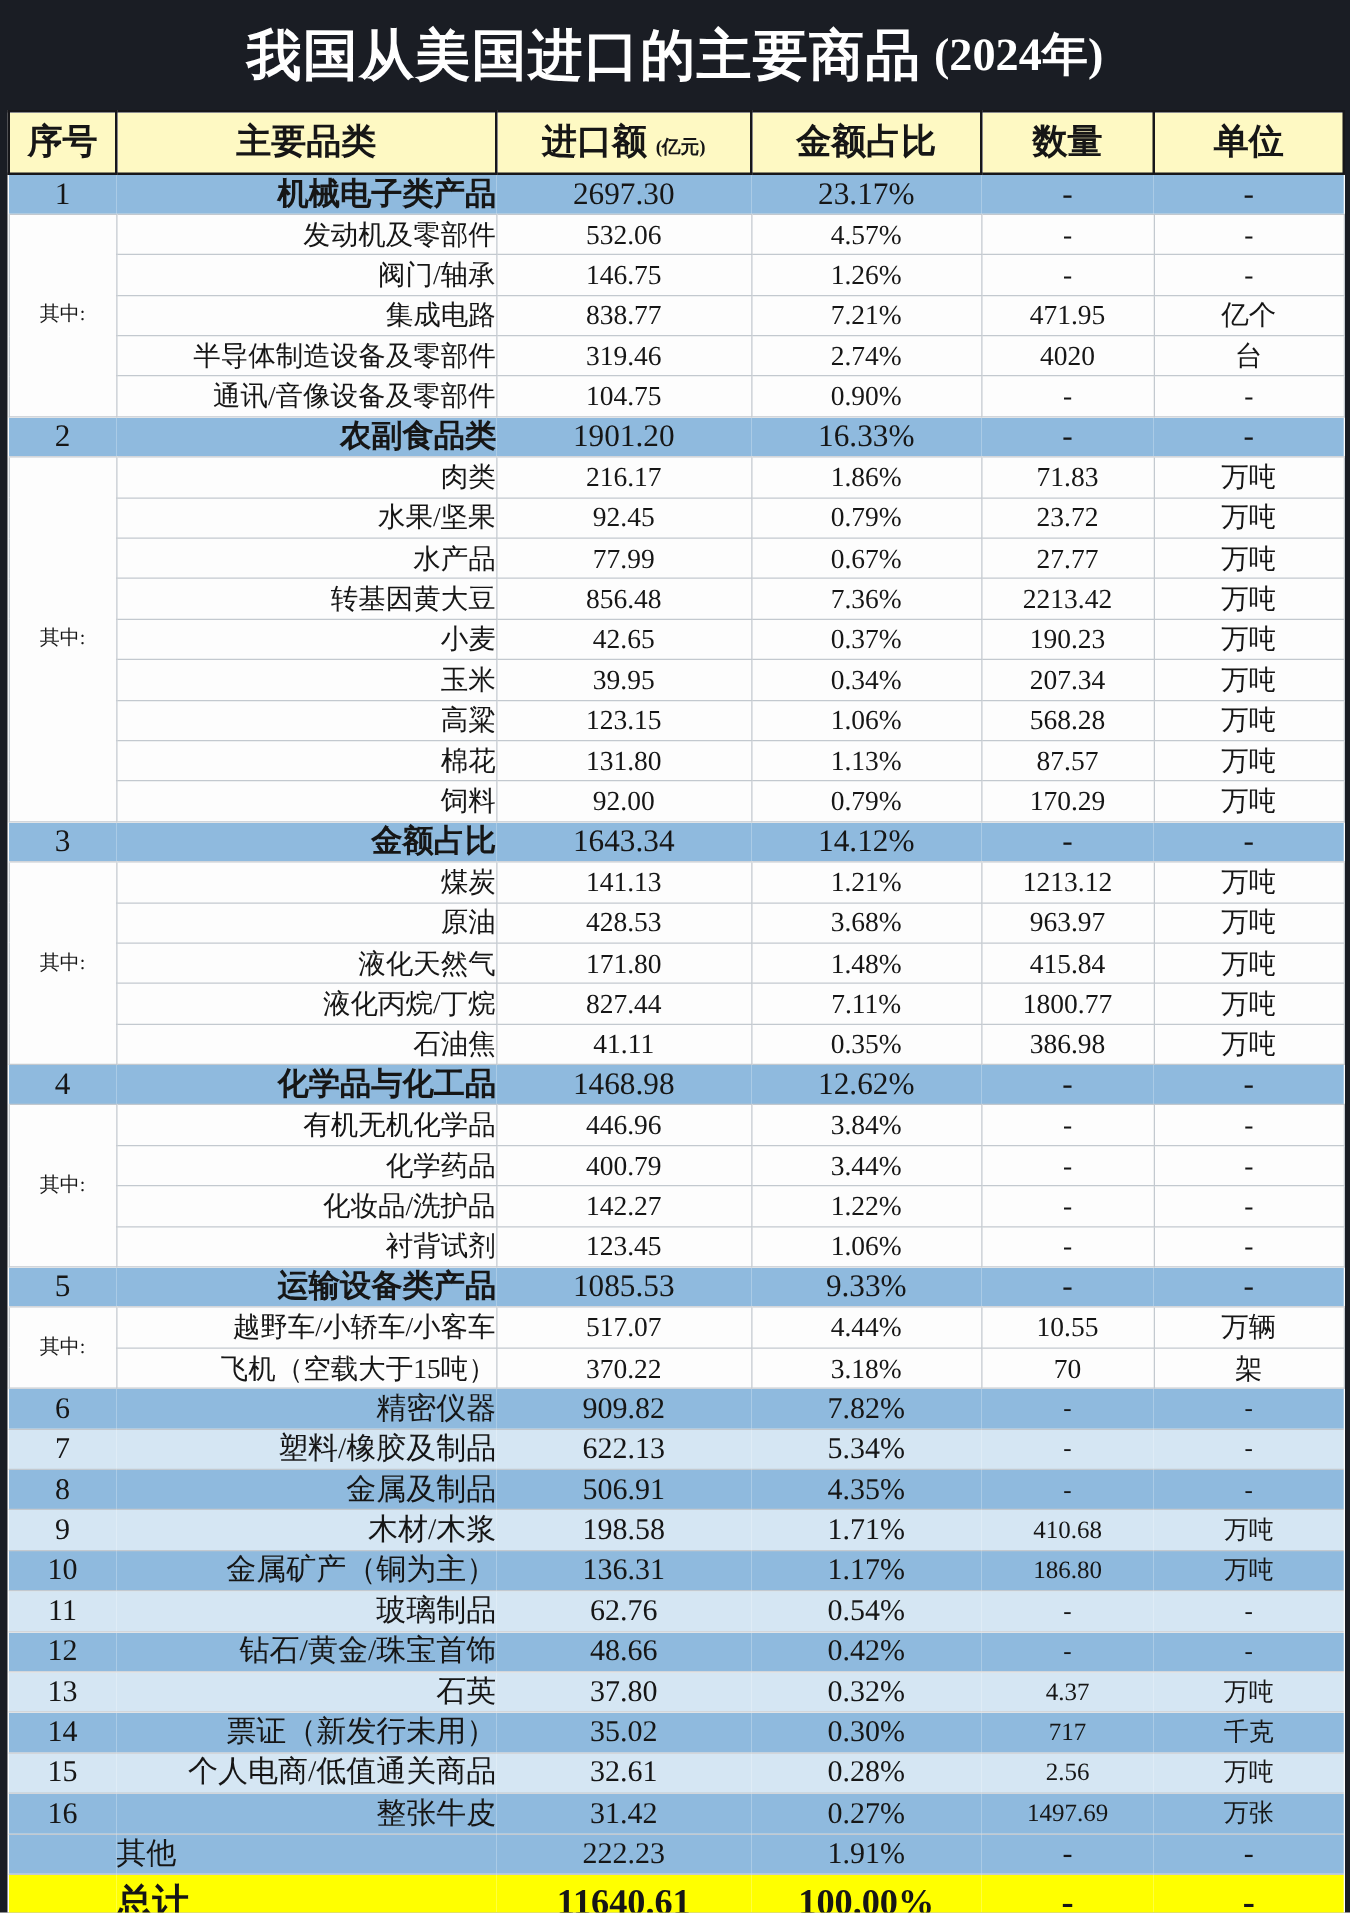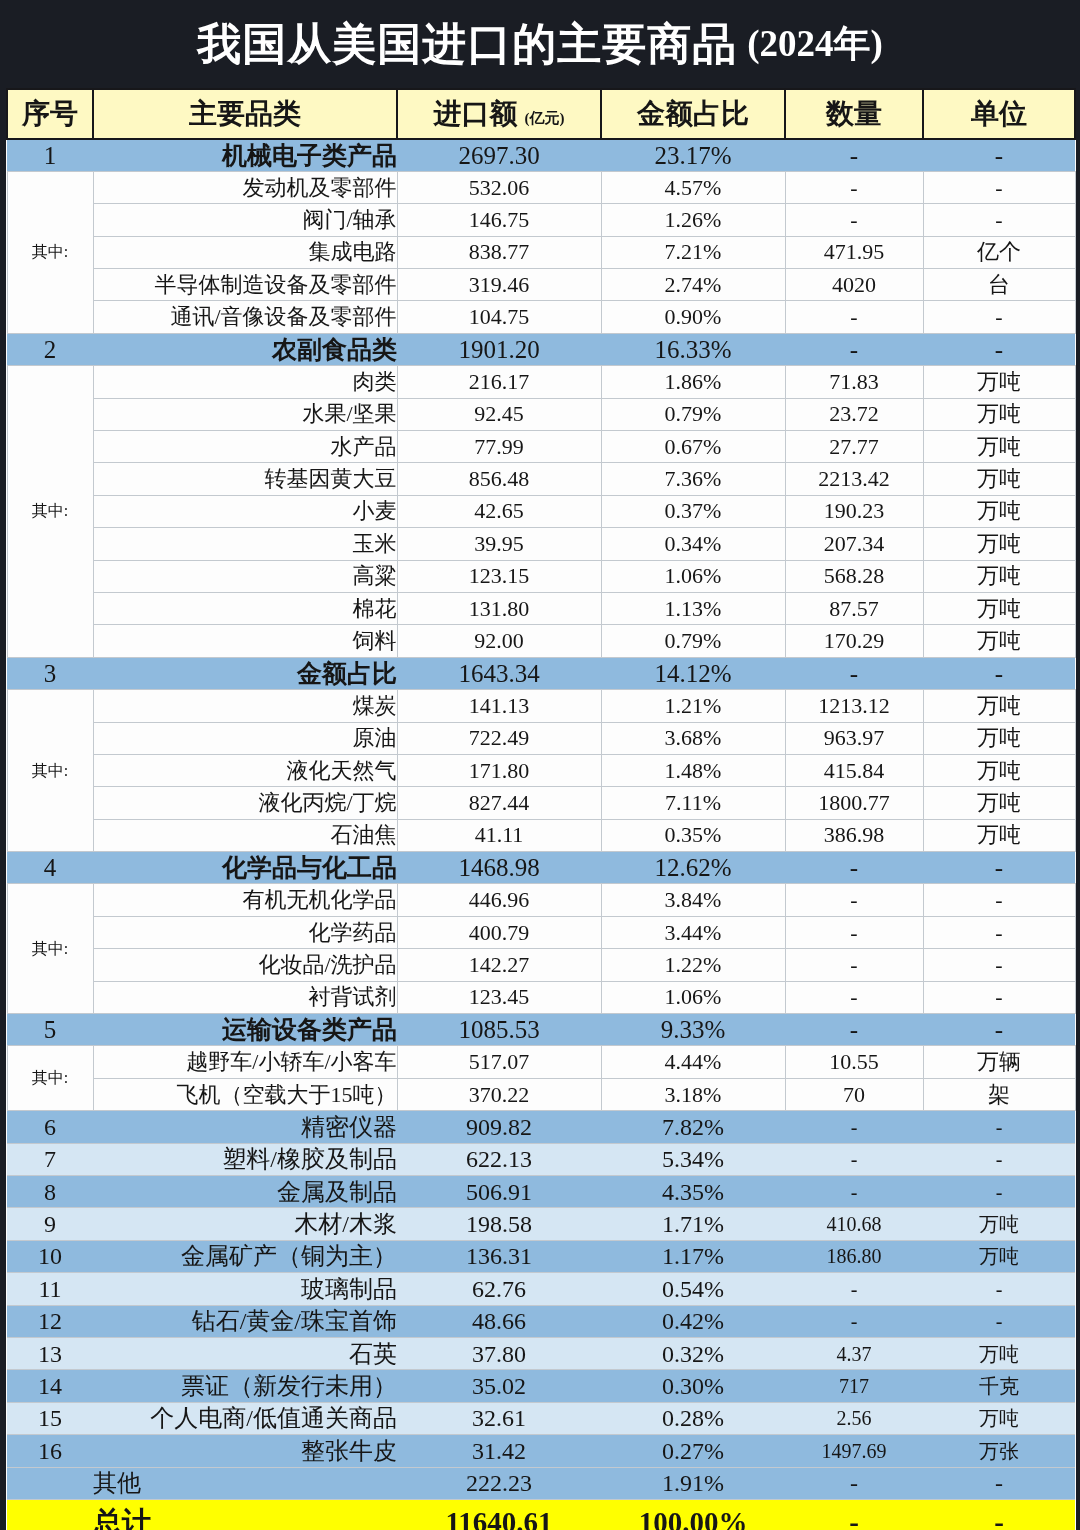--- a/index.html
+++ b/index.html
@@ -220,21 +220,21 @@
       <tr class="">
         <td class="among" rowspan="5">其中:</td>
         <td class="name">煤炭</td>
         <td>141.13</td>
         <td>1.21%</td>
         <td>1213.12</td>
         <td>万吨</td>
       </tr>
       <tr class="">
         <td class="name">原油</td>
-        <td>722.49</td>
+        <td>428.53</td>
         <td>3.68%</td>
         <td>963.97</td>
         <td>万吨</td>
       </tr>
       <tr class="">
         <td class="name">液化天然气</td>
         <td>171.80</td>
         <td>1.48%</td>
         <td>415.84</td>
         <td>万吨</td>

